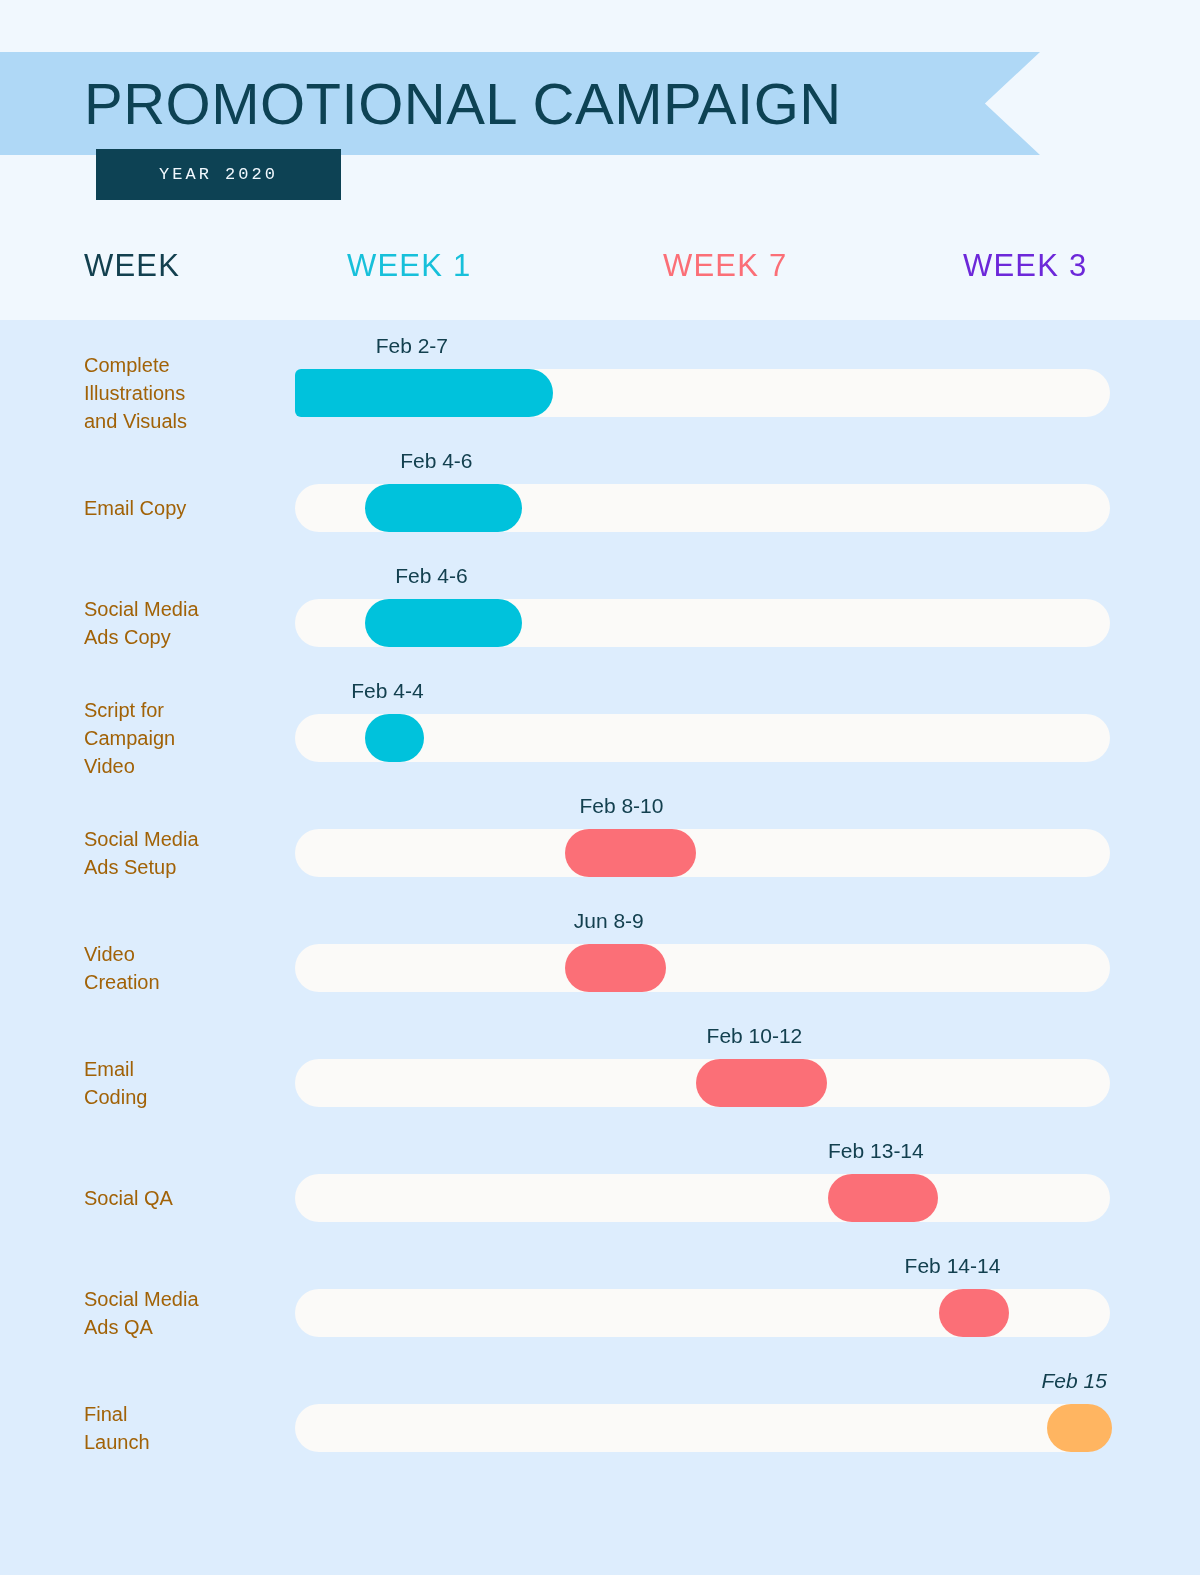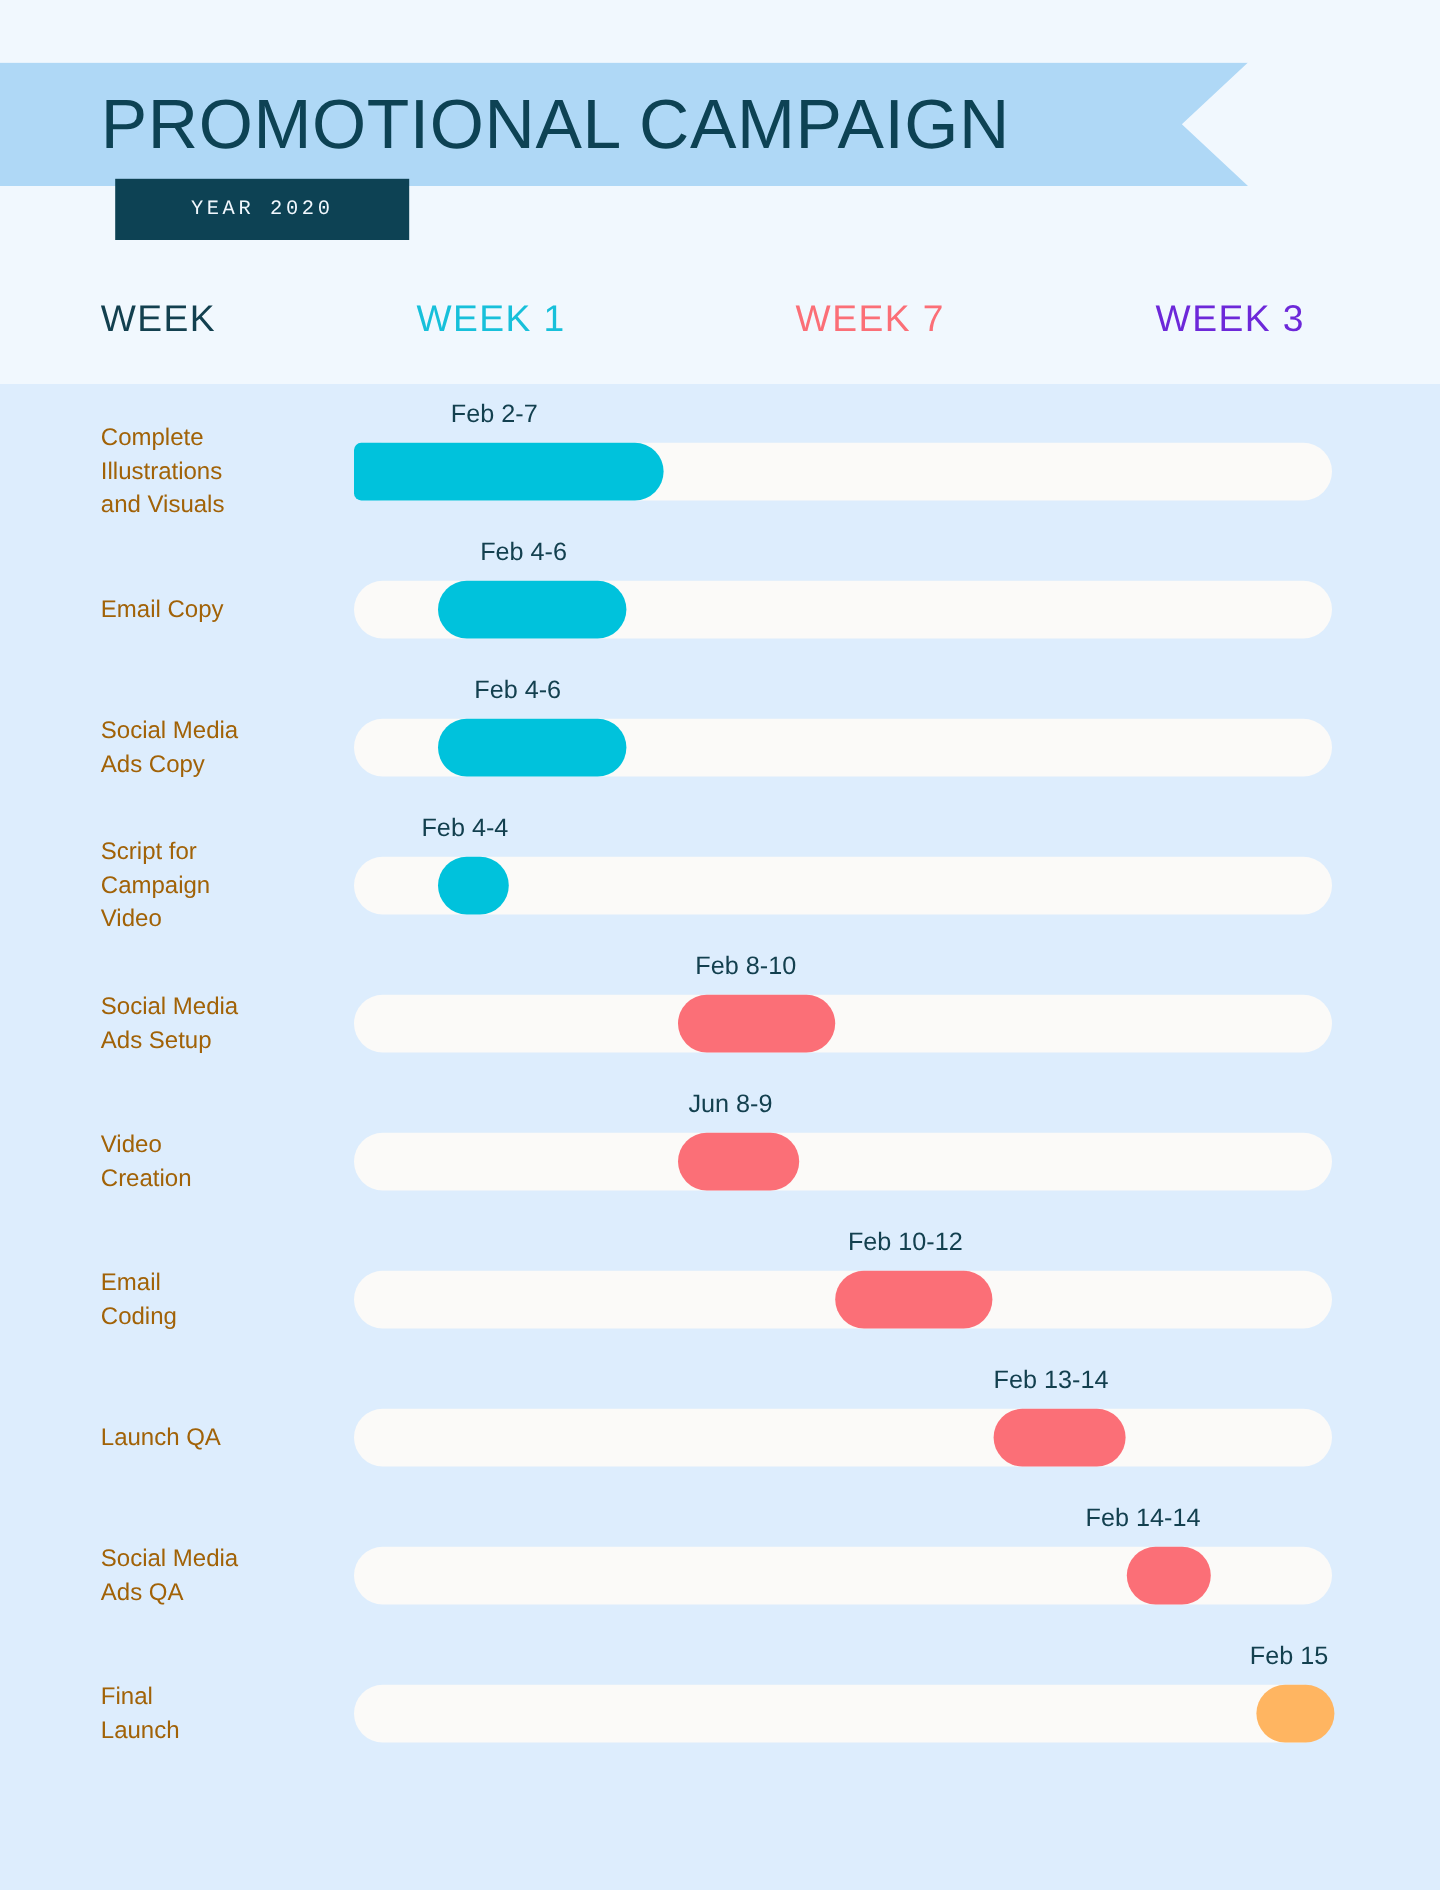--- a/index.html
+++ b/index.html
@@ -207,35 +207,35 @@
     </div>
     <div class="row" style="top: 690px;">
       <div class="row-label" style="white-space: pre-line; top: 45px;">Email
 Coding</div>
       <div class="date-label" style="left: 706.575px; top: 14px;">Feb 10-12</div>
       <div class="track" style="top: 49px; background: rgb(251, 250, 248);">
         <div class="bar" style="left: 400.98px; width: 131.215px; background: rgb(251, 111, 119);"></div>
       </div>
     </div>
     <div class="row" style="top: 805px;">
-      <div class="row-label" style="white-space: pre-line; top: 59px;">Launch QA</div>
+      <div class="row-label" style="white-space: pre-line; top: 59px;">Social QA</div>
       <div class="date-label" style="left: 828.01px; top: 14px;">Feb 13-14</div>
       <div class="track" style="top: 49px; background: rgb(251, 250, 248);">
         <div class="bar" style="left: 533.01px; width: 110.025px; background: rgb(251, 111, 119);"></div>
       </div>
     </div>
     <div class="row" style="top: 920px;">
       <div class="row-label" style="white-space: pre-line; top: 45px;">Social Media
 Ads QA</div>
       <div class="date-label" style="left: 904.62px; top: 14px;">Feb 14-14</div>
       <div class="track" style="top: 49px; background: rgb(251, 250, 248);">
         <div class="bar" style="left: 643.85px; width: 70.09px; background: rgb(251, 111, 119);"></div>
       </div>
     </div>
     <div class="row" style="top: 1035px;">
       <div class="row-label" style="white-space: pre-line; top: 45px;">Final
 Launch</div>
-      <div class="date-label" style="left: 1041.54px; top: 14px;">Feb 15</div>
+      <div class="date-label" style="left: 1041.54px; top: 14px; font-style: italic;">Feb 15</div>
       <div class="track" style="top: 49px; background: rgb(251, 250, 248);">
         <div class="bar" style="left: 752.245px; width: 65.2px; background: rgb(255, 181, 97);"></div>
       </div>
     </div>
   </div>
 
 </body></html>

